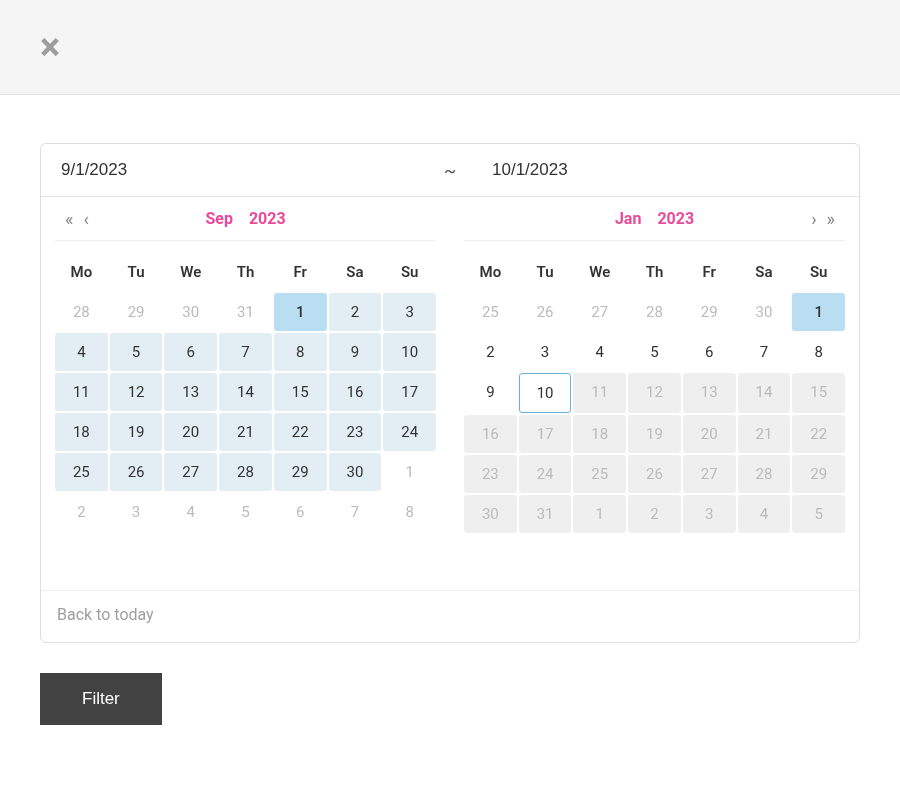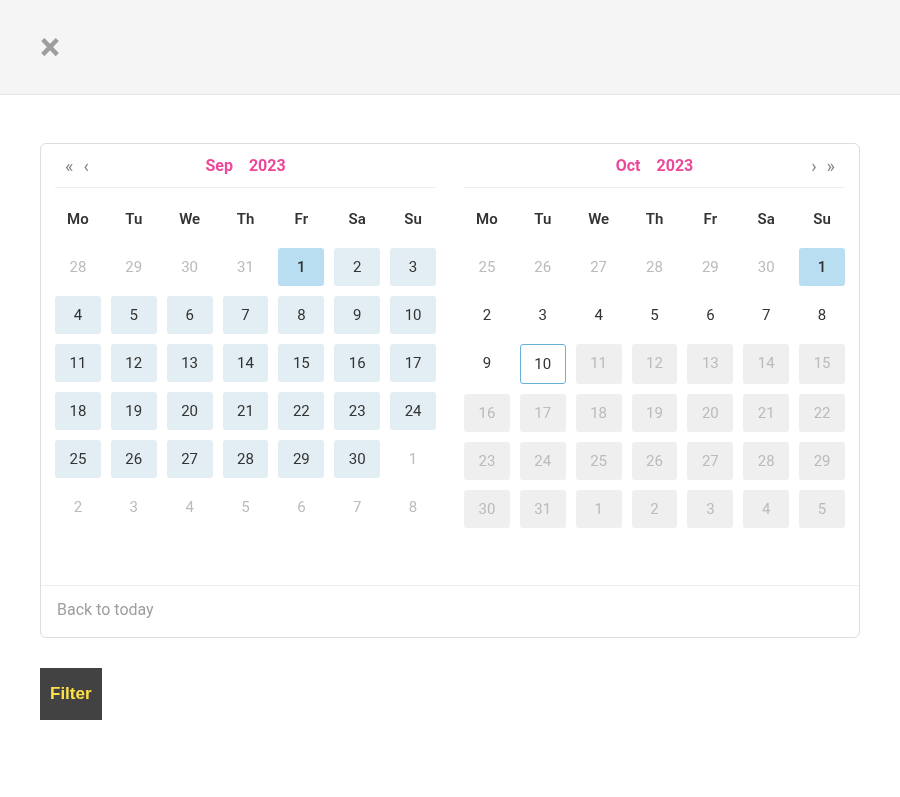--- a/index.html
+++ b/index.html
@@ -86,21 +86,21 @@
   .cal-month, .cal-year {
     font-weight: 700;
     font-size: 16px;
     color: #ec4899;
     padding: 0 6px;
     cursor: pointer;
   }
   .cal-grid {
     display: grid;
     grid-template-columns: repeat(7, 1fr);
-    gap: 10px;
+    gap: 2px;
     padding-top: 12px;
   }
   .dow {
     text-align: center;
     font-size: 15px;
     font-weight: 600;
     color: #333;
     padding: 10px 0;
   }
   .day {
@@ -126,38 +126,43 @@
     padding: 14px 16px 18px;
     border-top: 1px solid #eee;
     color: #9e9e9e;
     font-size: 16px;
     cursor: pointer;
     margin-top: 41px;
   }
   .filter-btn {
     margin-top: 30px;
     background: #424242;
-    color: #fde047;
+    color: #ffffff;
     border: none;
-    padding: 16px 10px;
+    padding: 16px 42px;
     font-size: 17px;
-    font-weight: 700;
+    font-weight: 400;
     cursor: pointer;
   }
 </style>
 </head>
 <body>
 
 <div class="modal-header">
   <span class="close-icon">×</span>
 </div>
 
 <div class="content">
   <div class="date-range-picker">
 
+    <div class="inputs-row">
+      <input class="date-input" value="9/1/2023" style="">
+      <span class="range-sep">~</span>
+      <input class="date-input" value="10/1/2023" style="">
+    </div>
 
     <div class="calendars-row">
 
       <div class="calendar">
         <div class="cal-header">
           <div class="cal-nav left">
             <span>«</span>
             <span>‹</span>
           </div>
           <span class="cal-month">Sep</span>
@@ -211,21 +216,21 @@
             <div class="day other">4</div>
             <div class="day other">5</div>
             <div class="day other">6</div>
             <div class="day other">7</div>
             <div class="day other">8</div>
           </div>
       </div>
 
       <div class="calendar">
         <div class="cal-header">
-          <span class="cal-month">Oct</span>
+          <span class="cal-month">Jan</span>
           <span class="cal-year">2023</span>
           <div class="cal-nav right">
             <span>›</span>
             <span>»</span>
           </div>
         </div>
         <div class="cal-grid" id="right-grid">
             <div class="dow">Mo</div>
             <div class="dow">Tu</div>
             <div class="dow">We</div>

